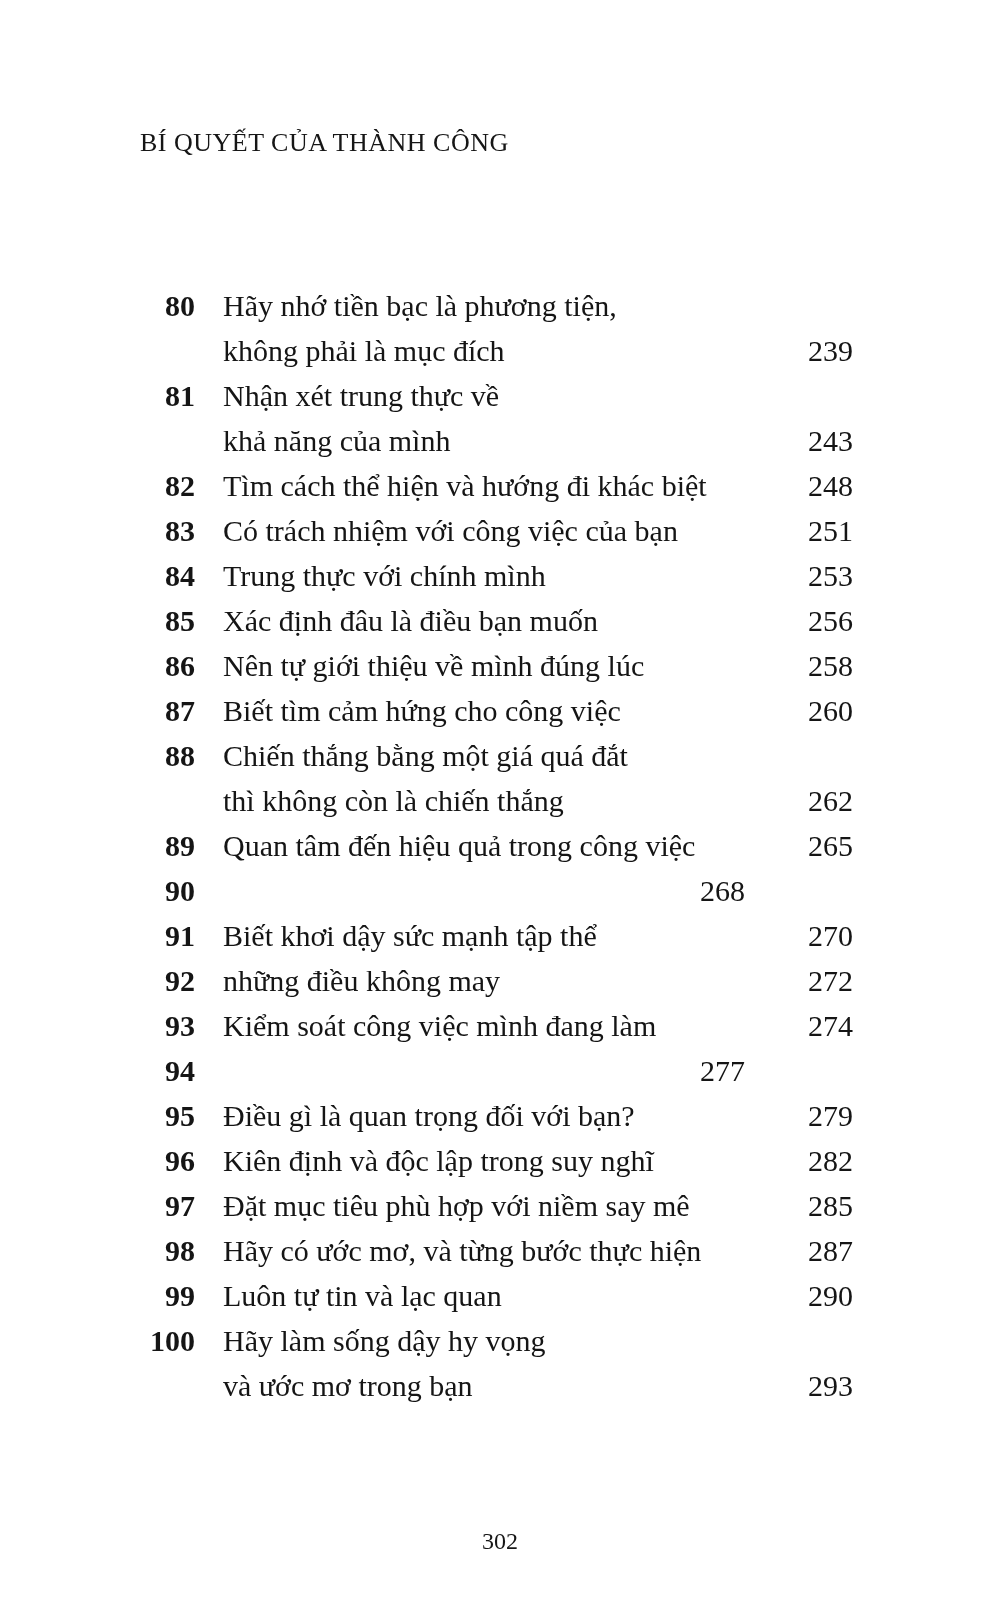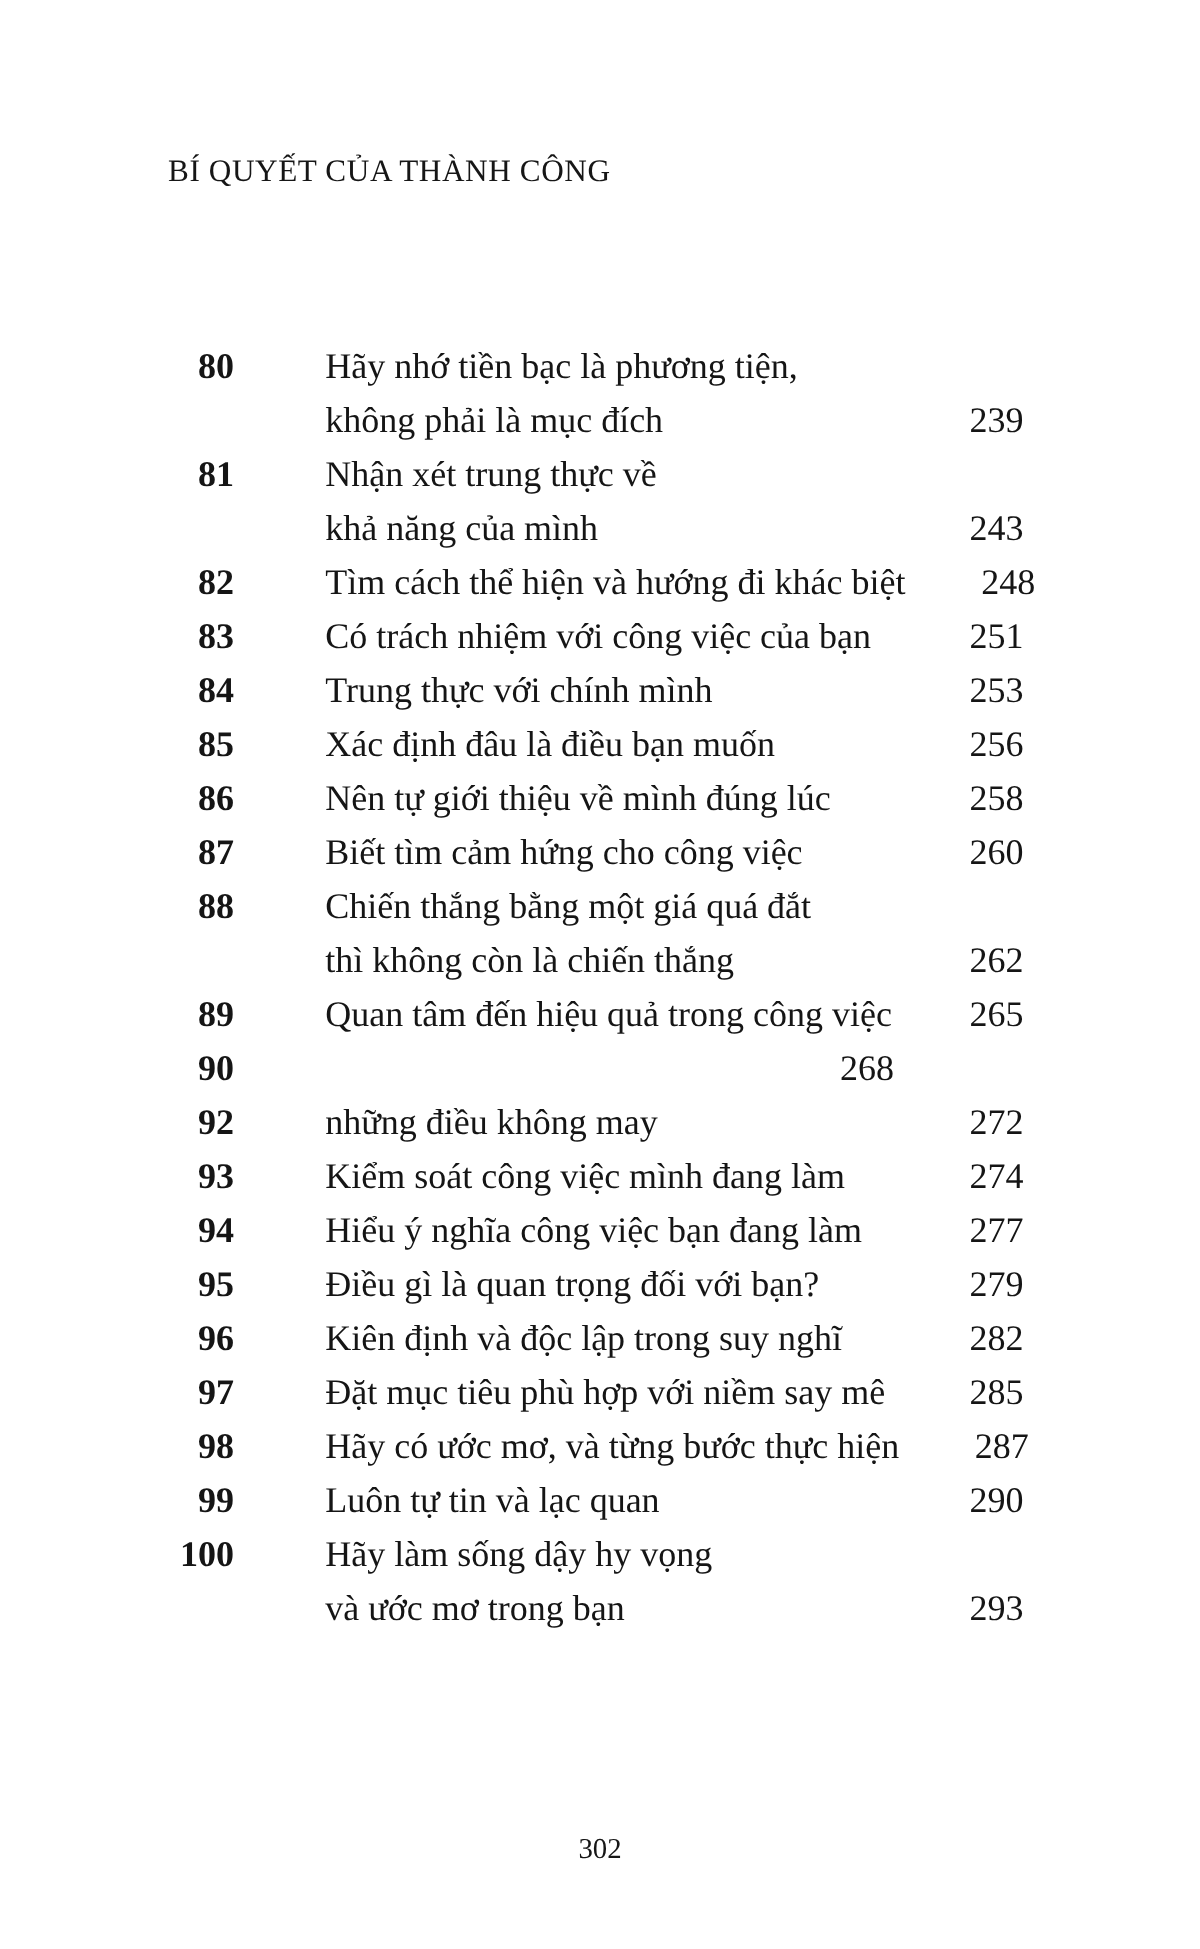--- a/index.html
+++ b/index.html
@@ -41,21 +41,20 @@
     font-weight: bold;
     text-align: right;
     align-self: start;
     white-space: nowrap;
   }
   .toc-title {
     text-align: left;
   }
   .toc-title .line {
     white-space: nowrap;
-    margin-left: 48px;
   }
   .toc-page {
     text-align: right;
     align-self: end;
     white-space: nowrap;
   }
   .folio {
     position: absolute;
     left: 0;
     top: 1528px;
@@ -152,42 +151,46 @@
         <div class="line">Quan tâm đến hiệu quả trong công việc</div>
       </div>
     <div class="toc-page">265</div>
   </div>
 
   <div class="toc-row">
     <div class="toc-num">90</div>
     <div class="toc-page">268</div>
   </div>
 
+  <div class="toc-row">
+    <div class="toc-num">91</div>
+    <div class="toc-title">
+        <div class="line">Biết khơi dậy sức mạnh tập thể</div>
+      </div>
+    <div class="toc-page">270</div>
+  </div>
 
   <div class="toc-row">
     <div class="toc-num">92</div>
     <div class="toc-title">
         <div class="line">những điều không may</div>
       </div>
     <div class="toc-page">272</div>
   </div>
 
   <div class="toc-row">
     <div class="toc-num">93</div>
     <div class="toc-title">
         <div class="line">Kiểm soát công việc mình đang làm</div>
       </div>
     <div class="toc-page">274</div>
   </div>
 
   <div class="toc-row">
     <div class="toc-num">94</div>
-    <div class="toc-title">
-        <div class="line">Hiểu ý nghĩa công việc bạn đang làm</div>
-      </div>
     <div class="toc-page">277</div>
   </div>
 
   <div class="toc-row">
     <div class="toc-num">95</div>
     <div class="toc-title">
         <div class="line">Điều gì là quan trọng đối với bạn?</div>
       </div>
     <div class="toc-page">279</div>
   </div>

